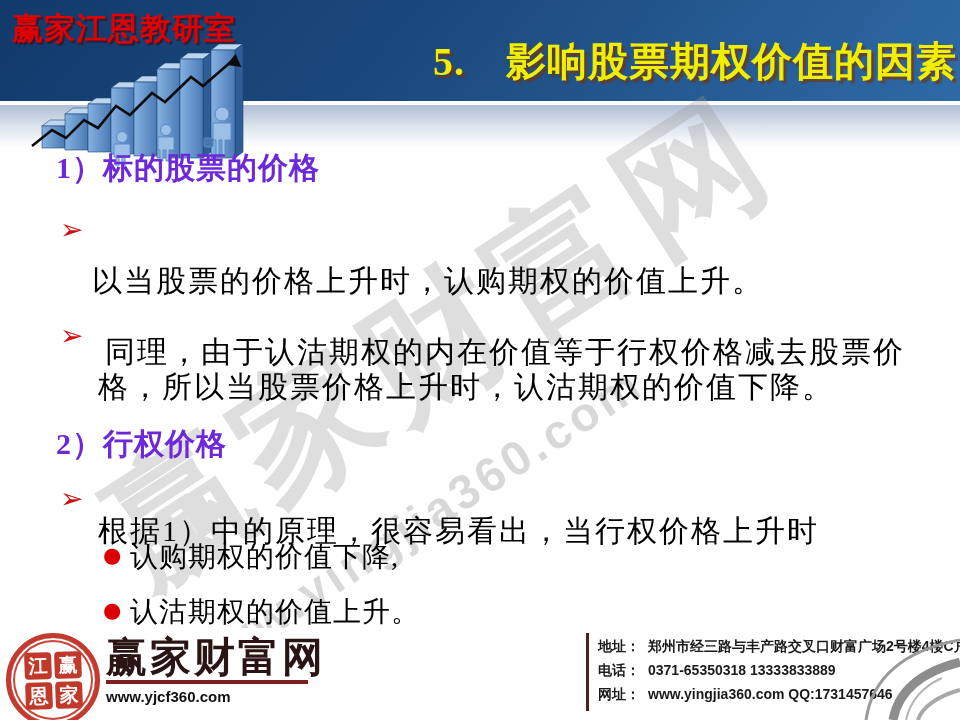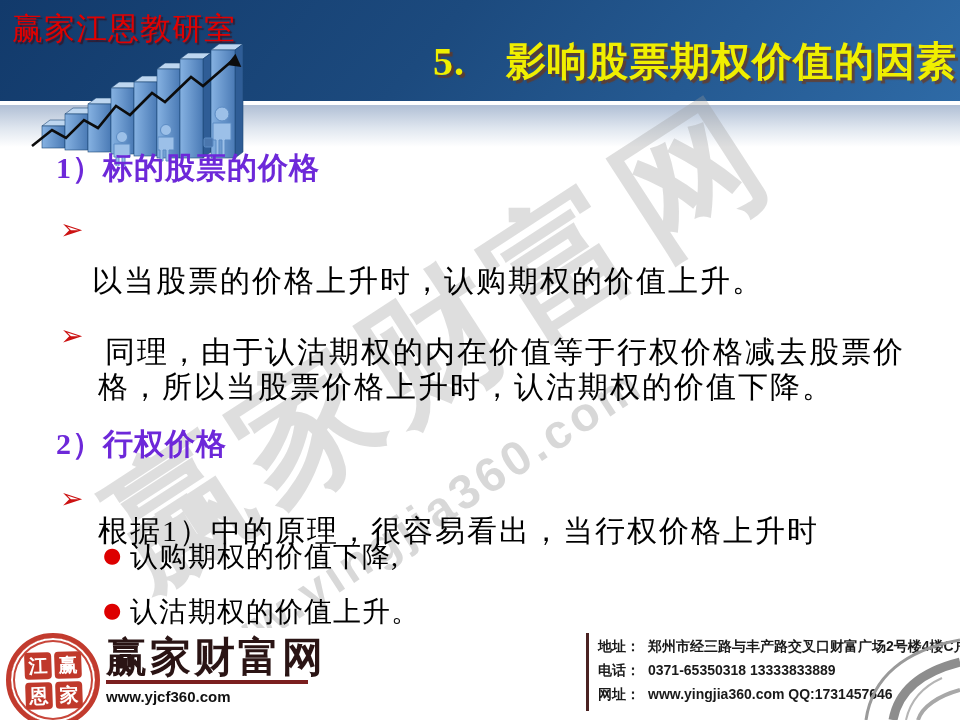--- a/index.html
+++ b/index.html
@@ -13,21 +13,21 @@
     position:absolute; left:0; top:0; width:960px; height:101px;
     background:linear-gradient(130deg,#123a6b 0%,#1c4a7e 45%,#2e6aa6 100%);
   }
   .header-white-line { position:absolute; left:0; top:101px; width:960px; height:4px; background:#ffffff; }
   .header-band {
     position:absolute; left:0; top:105px; width:960px; height:42px;
     background:linear-gradient(180deg,#b0bfd5 0%,#dfe6ef 55%,#ffffff 100%);
   }
   .brand-top {
     position:absolute; left:12px; top:8px;
-    font-size:31px; font-weight:normal; letter-spacing:1px;
+    font-size:31px; font-weight:bold; letter-spacing:1px;
     color:#e10000; text-shadow:2px 2px 1px rgba(70,0,0,0.55);
     white-space:nowrap;
   }
   .slide-title {
     position:absolute; left:433px; top:34px;
     font-size:40px; font-weight:bold; letter-spacing:1px;
     color:#f0ef00; text-shadow:3px 3px 1px rgba(120,50,10,0.65);
     white-space:nowrap;
   }
   .chart-illustration { position:absolute; left:8px; top:38px; }

